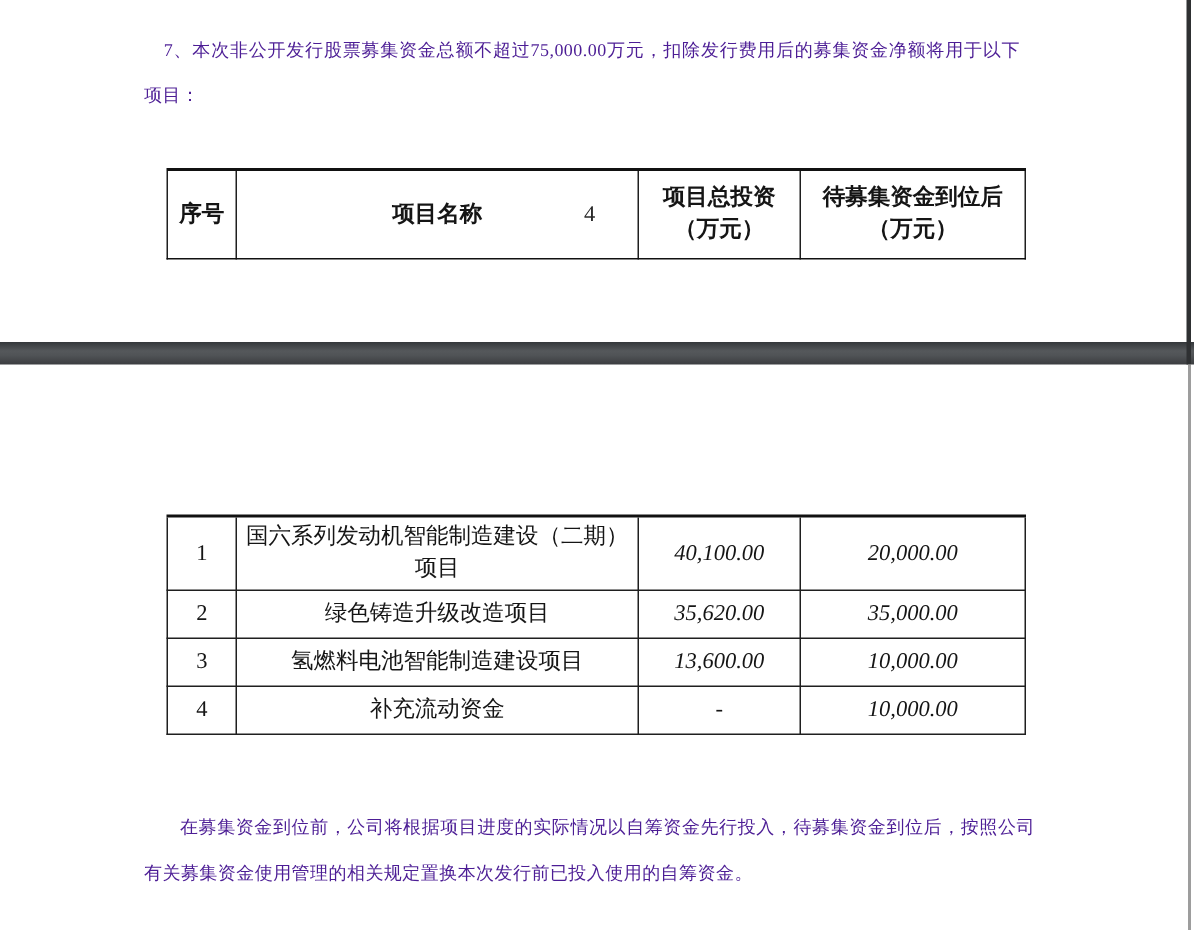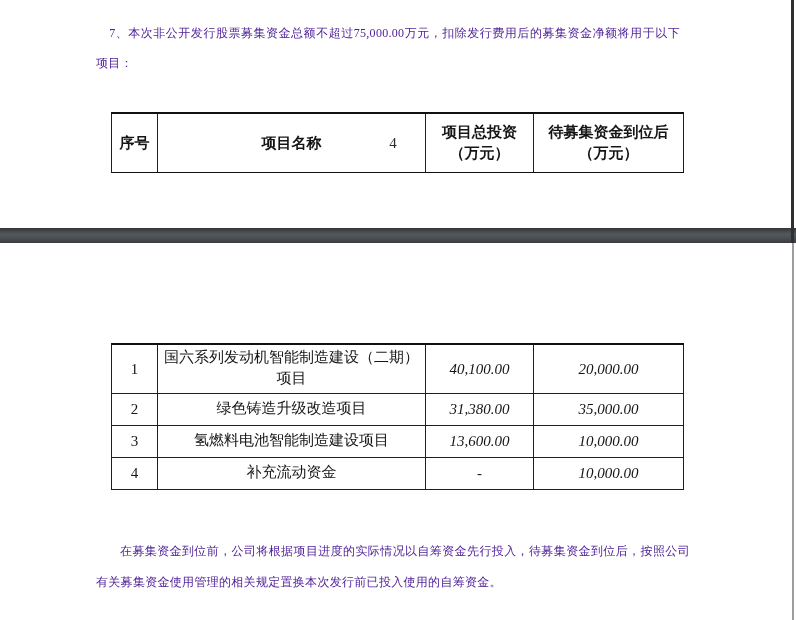--- a/index.html
+++ b/index.html
@@ -132,21 +132,21 @@
       <tbody>
           <tr class="row-tall">
         <td>1</td>
         <td class="cell-name">国六系列发动机智能制造建设（二期）项目</td>
         <td class="cell-num">40,100.00</td>
         <td class="cell-num">20,000.00</td>
       </tr>
       <tr>
         <td>2</td>
         <td class="cell-name">绿色铸造升级改造项目</td>
-        <td class="cell-num">31,380.00</td>
+        <td class="cell-num">35,620.00</td>
         <td class="cell-num">35,000.00</td>
       </tr>
       <tr>
         <td>3</td>
         <td class="cell-name">氢燃料电池智能制造建设项目</td>
         <td class="cell-num">13,600.00</td>
         <td class="cell-num">10,000.00</td>
       </tr>
       <tr>
         <td>4</td>

